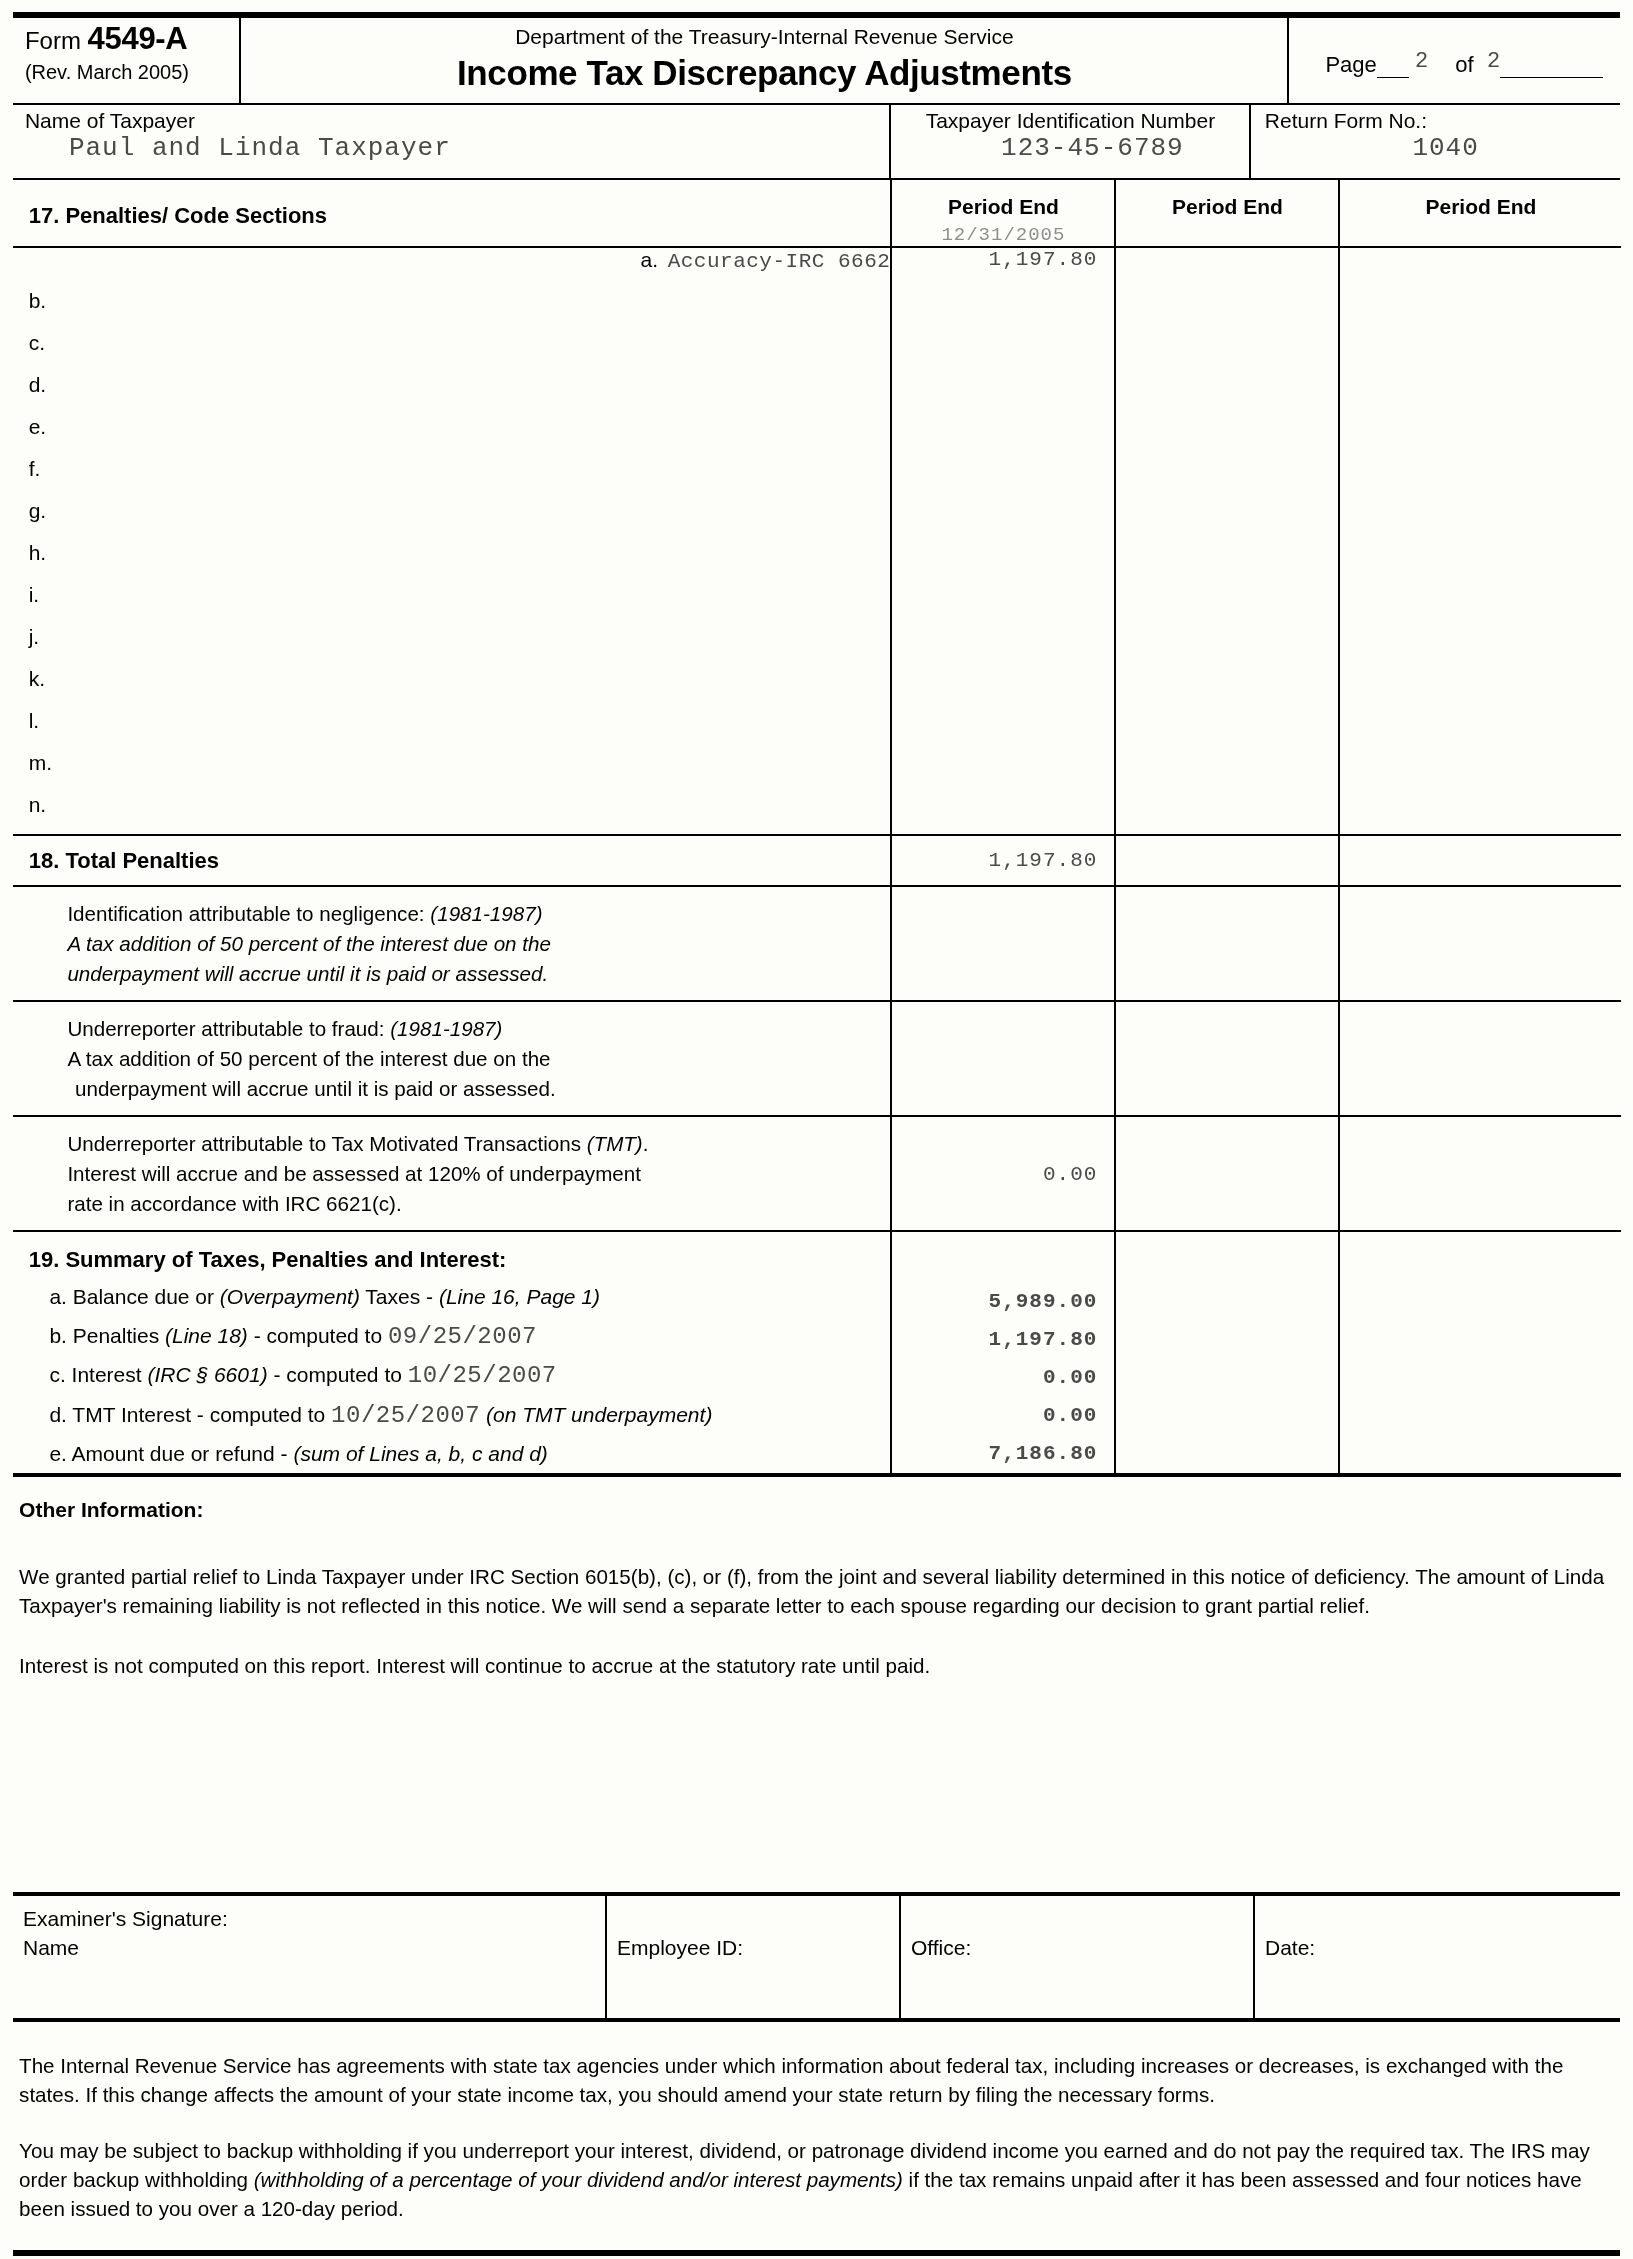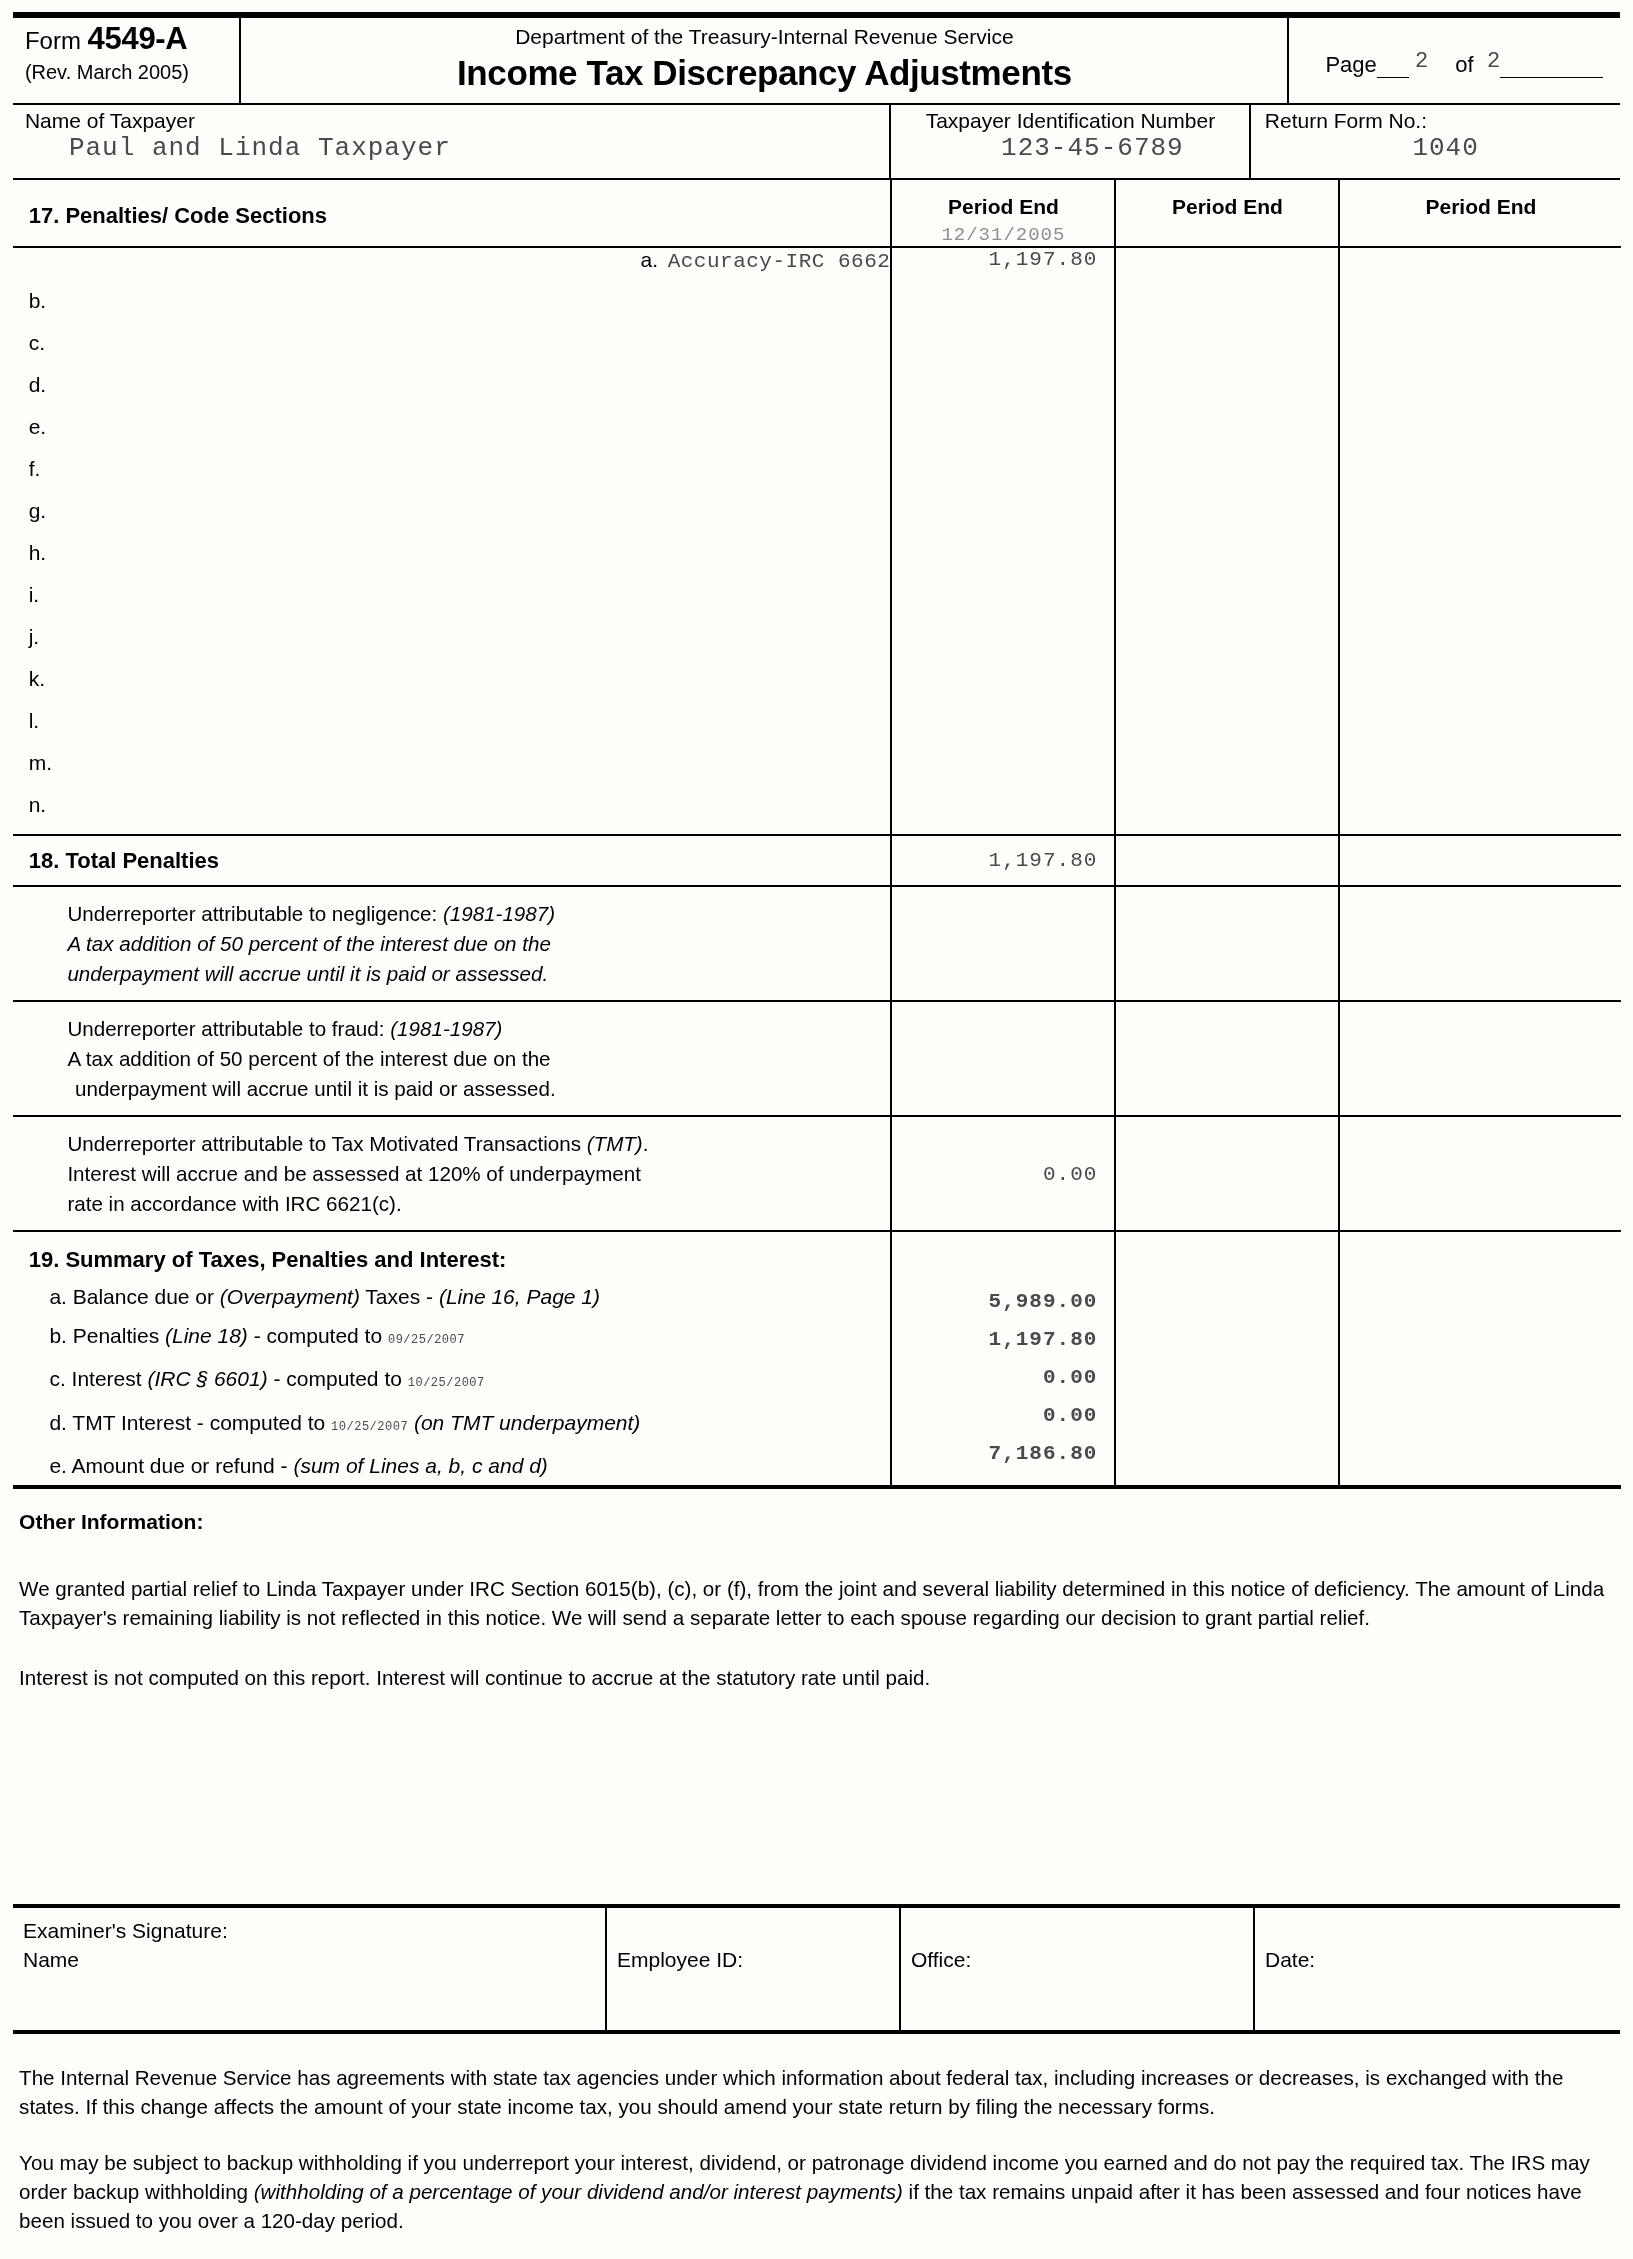--- a/index.html
+++ b/index.html
@@ -96,21 +96,21 @@
     letter-spacing: 1px;
   }
 
   .blk { font-size: 20.6px; line-height: 30px; padding: 11.5px 0 11.5px 54px; }
   .blk i { font-style: italic; }
   .blk .ind { padding-left: 7.6px; }
 
   .sum-head { font-size: 22px; font-weight: bold; padding: 15.3px 0 3.8px 15.3px; }
   .sum-li { font-size: 21px; padding: 4.8px 0 4.8px 36px; line-height: 29px; }
   .sum-li i { font-style: italic; }
-  .sum-li .dt { font-family: "Liberation Mono", monospace; font-size: 12px; color: #4a4a4a; letter-spacing: 0.5px; }
+  .sum-li .dt { font-family: "Liberation Mono", monospace; font-size: 24px; color: #4a4a4a; letter-spacing: 0.5px; }
 
   
   .oi-title { font-size: 21px; font-weight: bold; padding: 21px 0 0 5.7px; }
   .para {
     font-size: 20.6px; line-height: 29px;
     padding: 0 5.7px 0 5.7px;
     margin-top: 25px;
   }
 
   
@@ -411,21 +411,21 @@
         <div class="amt" style="padding-top:12.4px;"></div>
       </td>
       <td class="bl">
         <div class="amt" style="padding-top:12.4px;"></div>
       </td>
     </tr>
 
     <tr class="bb">
       <td>
         <div class="blk">
-          <div><span>Underreporter attributable to negligence: </span><i>(1981-1987)</i></div>
+          <div><span>Identification attributable to negligence: </span><i>(1981-1987)</i></div>
           <div><i>A tax addition of 50 percent of the interest due on the</i></div>
           <div><i>underpayment will accrue until it is paid or assessed.</i></div>
         </div>
       </td>
       <td class="bl">
             <div class="amt"></div>
           </td>
       <td class="bl">
             <div class="amt"></div>
           </td>

